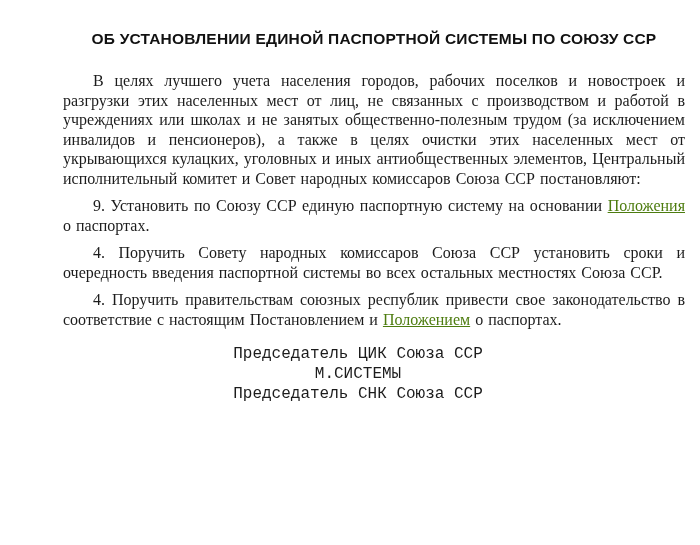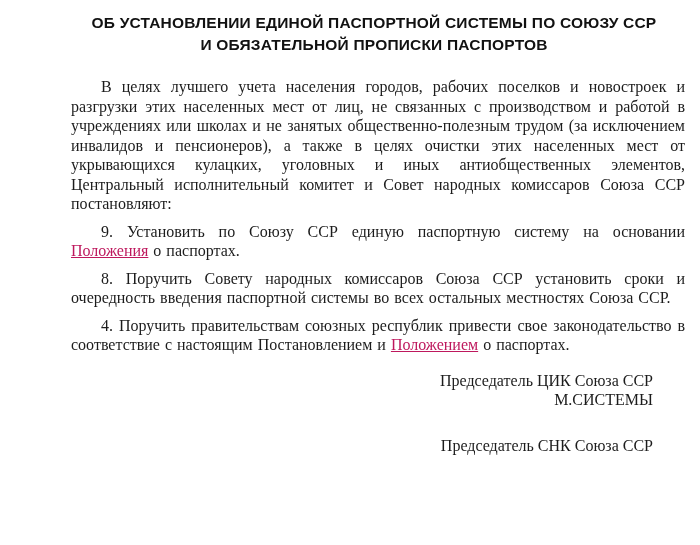--- a/index.html
+++ b/index.html
@@ -9,68 +9,68 @@
   }
   body {
     width: 700px;
     height: 545px;
     overflow: hidden;
     font-family: "Liberation Serif", "DejaVu Serif", serif;
     font-size: 16px;
     color: #1c1c1c;
   }
   .page {
-    padding: 4px 15px 0 63px;
+    padding: 20px 15px 0 63px;
   }
   .doc-title {
     font-family: "Liberation Sans", "DejaVu Sans", sans-serif;
     font-weight: bold;
     font-size: 15.5px;
     line-height: 22px;
     text-align: center;
     color: #111111;
     margin: 8px 0 21px 0;
     letter-spacing: 0.2px;
   }
   .body-p {
     text-align: justify;
     text-indent: 30px;
     line-height: 19.5px;
-    margin: 0 0 8px 8px;
+    margin: 0 0 8px 0;
     word-spacing: 1px;
   }
   a.doc-link {
-    color: #be185d;
+    color: #4d7c0f;
     text-decoration: underline;
     cursor: pointer;
   }
   .sig {
-    text-align: right;
+    text-align: center;
     padding-right: 32px;
     line-height: 19.5px;
+    font-family: Liberation Mono, monospace;
   }
   .sig-1 { margin-top: 16px; }
-  .sig-2 { margin-top: 26px; }
+  .sig-2 { margin-top: 1px; }
 </style>
 </head>
 <body>
 
 <div class="page">
 
   <h1 class="doc-title">
     <span>ОБ УСТАНОВЛЕНИИ ЕДИНОЙ ПАСПОРТНОЙ СИСТЕМЫ ПО СОЮЗУ ССР</span><br>
-    <span>И ОБЯЗАТЕЛЬНОЙ ПРОПИСКИ ПАСПОРТОВ</span>
   </h1>
 
   <p class="body-p">В целях лучшего учета населения городов, рабочих поселков и новостроек и разгрузки этих населенных мест от лиц, не связанных с производством и работой в учреждениях или школах и не занятых общественно-полезным трудом (за исключением инвалидов и пенсионеров), а также в целях очистки этих населенных мест от укрывающихся кулацких, уголовных и иных антиобщественных элементов, Центральный исполнительный комитет и Совет народных комиссаров Союза ССР постановляют:</p>
 
   <p class="body-p"><span>9. Установить по Союзу ССР единую паспортную систему на основании </span><a class="doc-link" href="#">Положения</a><span> о паспортах.</span></p>
 
 
-  <p class="body-p">8. Поручить Совету народных комиссаров Союза ССР установить сроки и очередность введения паспортной системы во всех остальных местностях Союза ССР.</p>
+  <p class="body-p">4. Поручить Совету народных комиссаров Союза ССР установить сроки и очередность введения паспортной системы во всех остальных местностях Союза ССР.</p>
 
   <p class="body-p"><span>4. Поручить правительствам союзных республик привести свое законодательство в соответствие с настоящим Постановлением и </span><a class="doc-link" href="#">Положением</a><span> о паспортах.</span></p>
 
   <div class="sig sig-1">
     <div>Председатель ЦИК Союза ССР</div>
     <div>М.СИСТЕМЫ</div>
   </div>
 
   <div class="sig sig-2">
     <div>Председатель СНК Союза ССР</div>

